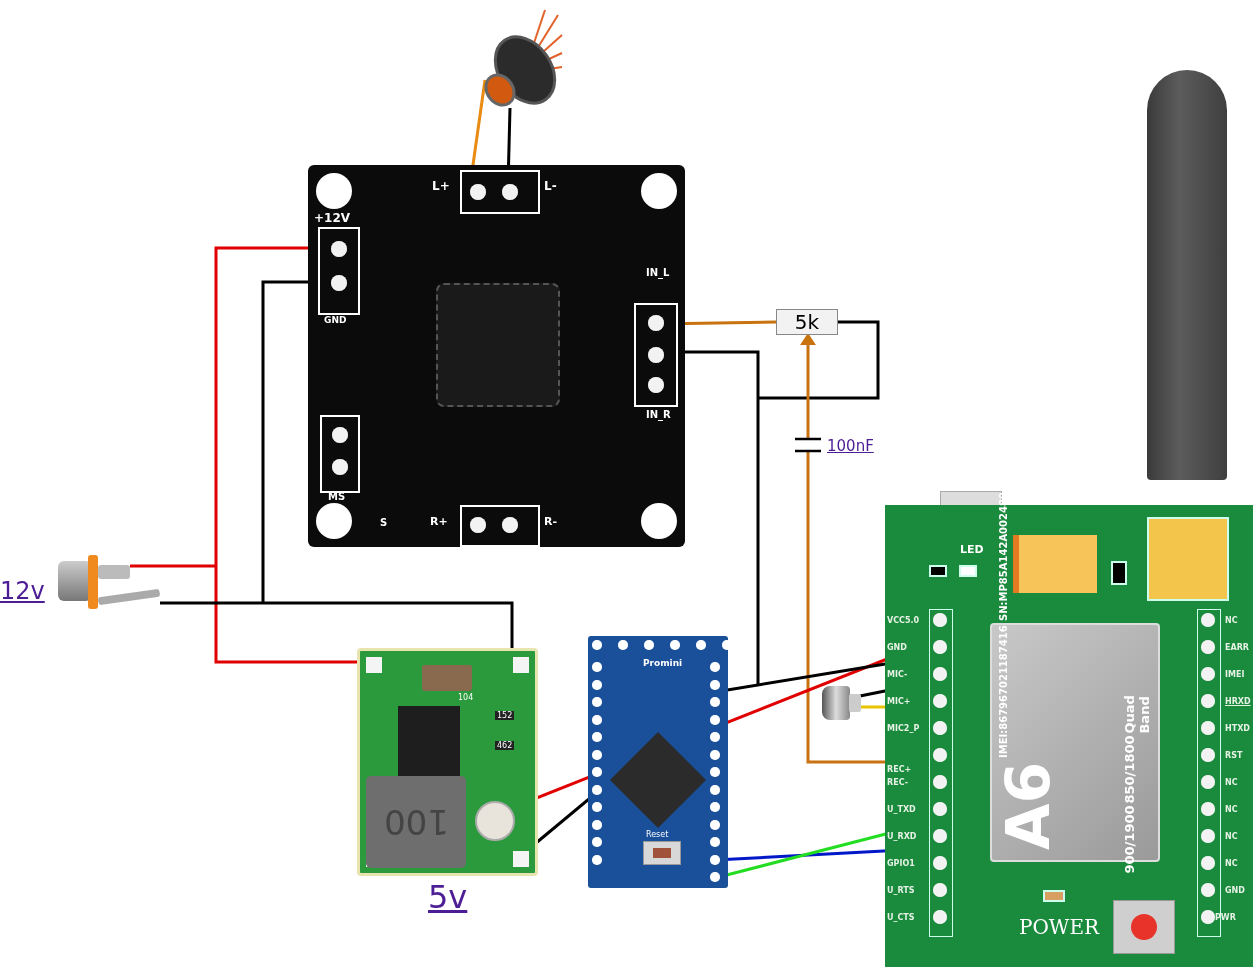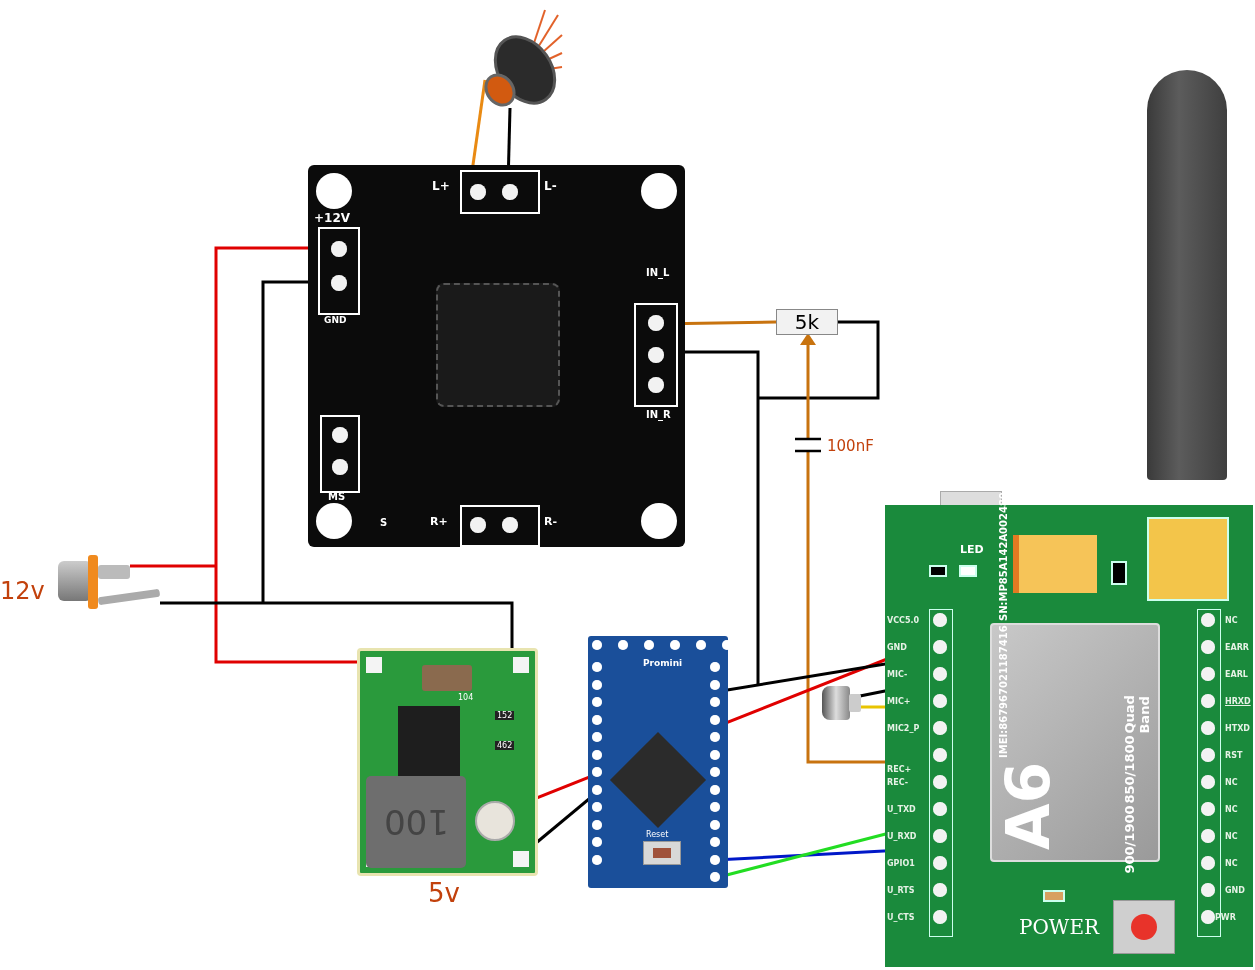--- a/index.html
+++ b/index.html
@@ -1,18 +1,18 @@
 <!DOCTYPE html>
 <html><head>
 <meta charset="utf-8">
 <style>
   html, body { margin:0; padding:0; background:#ffffff; }
   body { width:1255px; height:970px; position:relative; overflow:hidden; font-family:"DejaVu Sans", sans-serif; }
   .abs { position:absolute; }
-  .lbl { position:absolute; color:#c2410c; font-family:"DejaVu Sans", sans-serif; }
+  .lbl { position:absolute; color:#4c1d95; font-family:"DejaVu Sans", sans-serif;text-decoration:underline; }
   .pcb-black { background:#0b0b0b; border-radius:6px; }
   .pin-label { position:absolute; color:#e6f2e6; font-family:"DejaVu Sans", sans-serif; font-size:8px; font-weight:bold; white-space:nowrap; }
   .pin { position:absolute; width:14px; height:14px; border-radius:50%; background:#f2f2f2; box-shadow:0 0 2px #fff inset; }
   .silk { position:absolute; color:#fff; font-size:12px; font-weight:bold; font-family:"DejaVu Sans", sans-serif; }
 </style>
 </head>
 <body>
 
 <svg class="abs" style="left:0;top:0" width="1255" height="970">
 
@@ -118,21 +118,21 @@
   <div class="abs" style="left:62px;top:14px;width:50px;height:26px;background:#8a6a4e;border-radius:3px"></div>
   <span class="abs" style="left:98px;top:42px;font-size:8px;color:#fff">104</span>
   <div class="abs" style="left:38px;top:55px;width:62px;height:70px;background:#1e1e1e"></div>
   <span class="abs" style="left:135px;top:60px;font-size:8px;color:#fff;background:#222;padding:0 2px">152</span>
   <span class="abs" style="left:135px;top:90px;font-size:8px;color:#fff;background:#222;padding:0 2px">462</span>
   <div class="abs" style="left:6px;top:125px;width:100px;height:92px;background:#6e6e6e;border-radius:5px;color:#444;font-size:34px;text-align:center;line-height:92px;transform:none">
     <span style="display:inline-block;transform:rotate(180deg)">100</span>
   </div>
   <div class="abs" style="left:115px;top:150px;width:36px;height:36px;border-radius:50%;background:#e8e4dc;border:2px solid #aaa"></div>
 </div>
-<span class="lbl" style="left:428px;top:878px;font-size:26px">5v</span>
+<span class="lbl" style="left:428px;top:878px;font-size:32px">5v</span>
 
 <div class="abs" style="left:588px;top:636px;width:140px;height:252px;background:#1a4f9a;border-radius:3px">
   <div id="pm-top" class="abs" style="left:4px;top:4px;width:132px;height:14px">
       <div class="pin" style="width: 10px; height: 10px; background: rgb(255, 255, 255); left: 0px; top: 0px;"></div>
       <div class="pin" style="width: 10px; height: 10px; background: rgb(255, 255, 255); left: 26px; top: 0px;"></div>
       <div class="pin" style="width: 10px; height: 10px; background: rgb(255, 255, 255); left: 52px; top: 0px;"></div>
       <div class="pin" style="width: 10px; height: 10px; background: rgb(255, 255, 255); left: 78px; top: 0px;"></div>
       <div class="pin" style="width: 10px; height: 10px; background: rgb(255, 255, 255); left: 104px; top: 0px;"></div>
       <div class="pin" style="width: 10px; height: 10px; background: rgb(255, 255, 255); left: 130px; top: 0px;"></div>
     </div>
@@ -222,21 +222,21 @@
       <div class="pin" style="left: 48px; top: 270px;"></div>
       <span class="pin-label" style="left: 2px; top: 300px;">U_CTS</span>
       <div class="pin" style="left: 48px; top: 297px;"></div>
     </div>
   <div id="gsm-right" class="abs" style="left:316px;top:108px;width:52px;height:320px">
       <div class="pin" style="left: 0px; top: 0px;"></div>
       <span class="pin-label" style="left: 24px; top: 3px;">NC</span>
       <div class="pin" style="left: 0px; top: 27px;"></div>
       <span class="pin-label" style="left: 24px; top: 30px;">EARR</span>
       <div class="pin" style="left: 0px; top: 54px;"></div>
-      <span class="pin-label" style="left: 24px; top: 57px;">EARL</span>
+      <span class="pin-label" style="left: 24px; top: 57px;">IMEI</span>
       <div class="pin" style="left: 0px; top: 81px;"></div>
       <span class="pin-label" style="left: 24px; top: 84px; text-decoration: underline;">HRXD</span>
       <div class="pin" style="left: 0px; top: 108px;"></div>
       <span class="pin-label" style="left: 24px; top: 111px;">HTXD</span>
       <div class="pin" style="left: 0px; top: 135px;"></div>
       <span class="pin-label" style="left: 24px; top: 138px;">RST</span>
       <div class="pin" style="left: 0px; top: 162px;"></div>
       <span class="pin-label" style="left: 24px; top: 165px;">NC</span>
       <div class="pin" style="left: 0px; top: 189px;"></div>
       <span class="pin-label" style="left: 24px; top: 192px;">NC</span>

